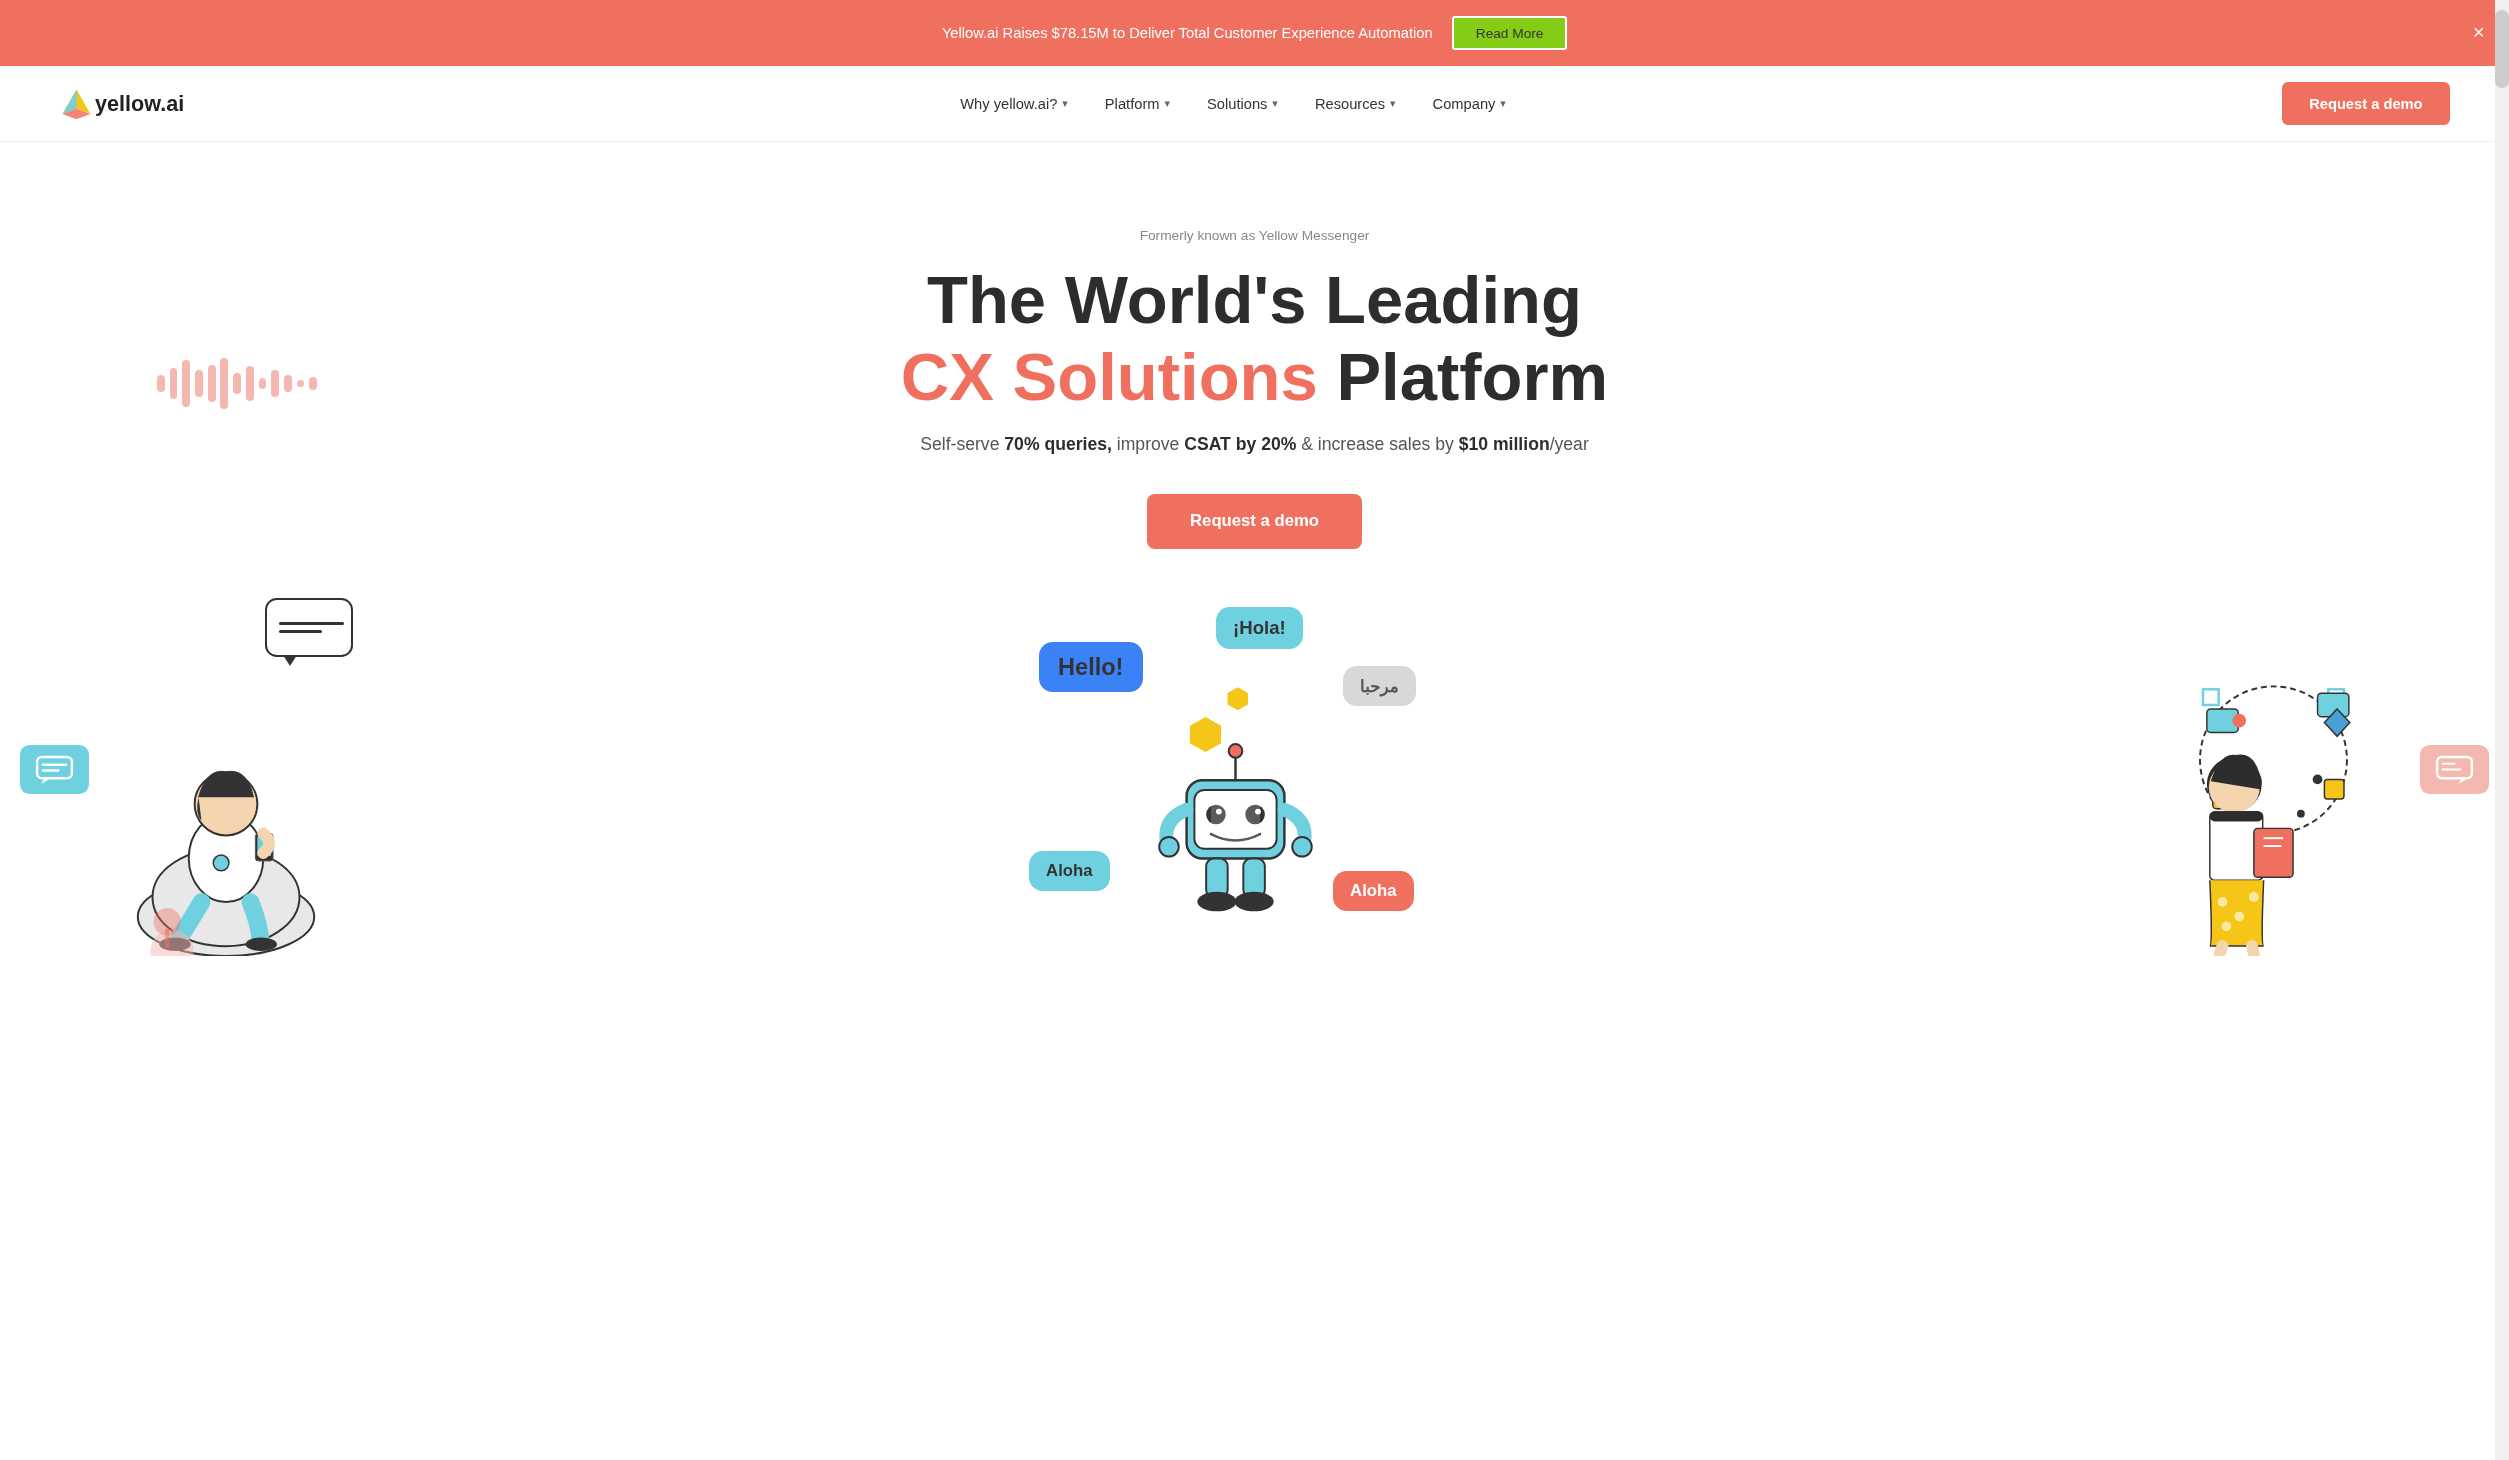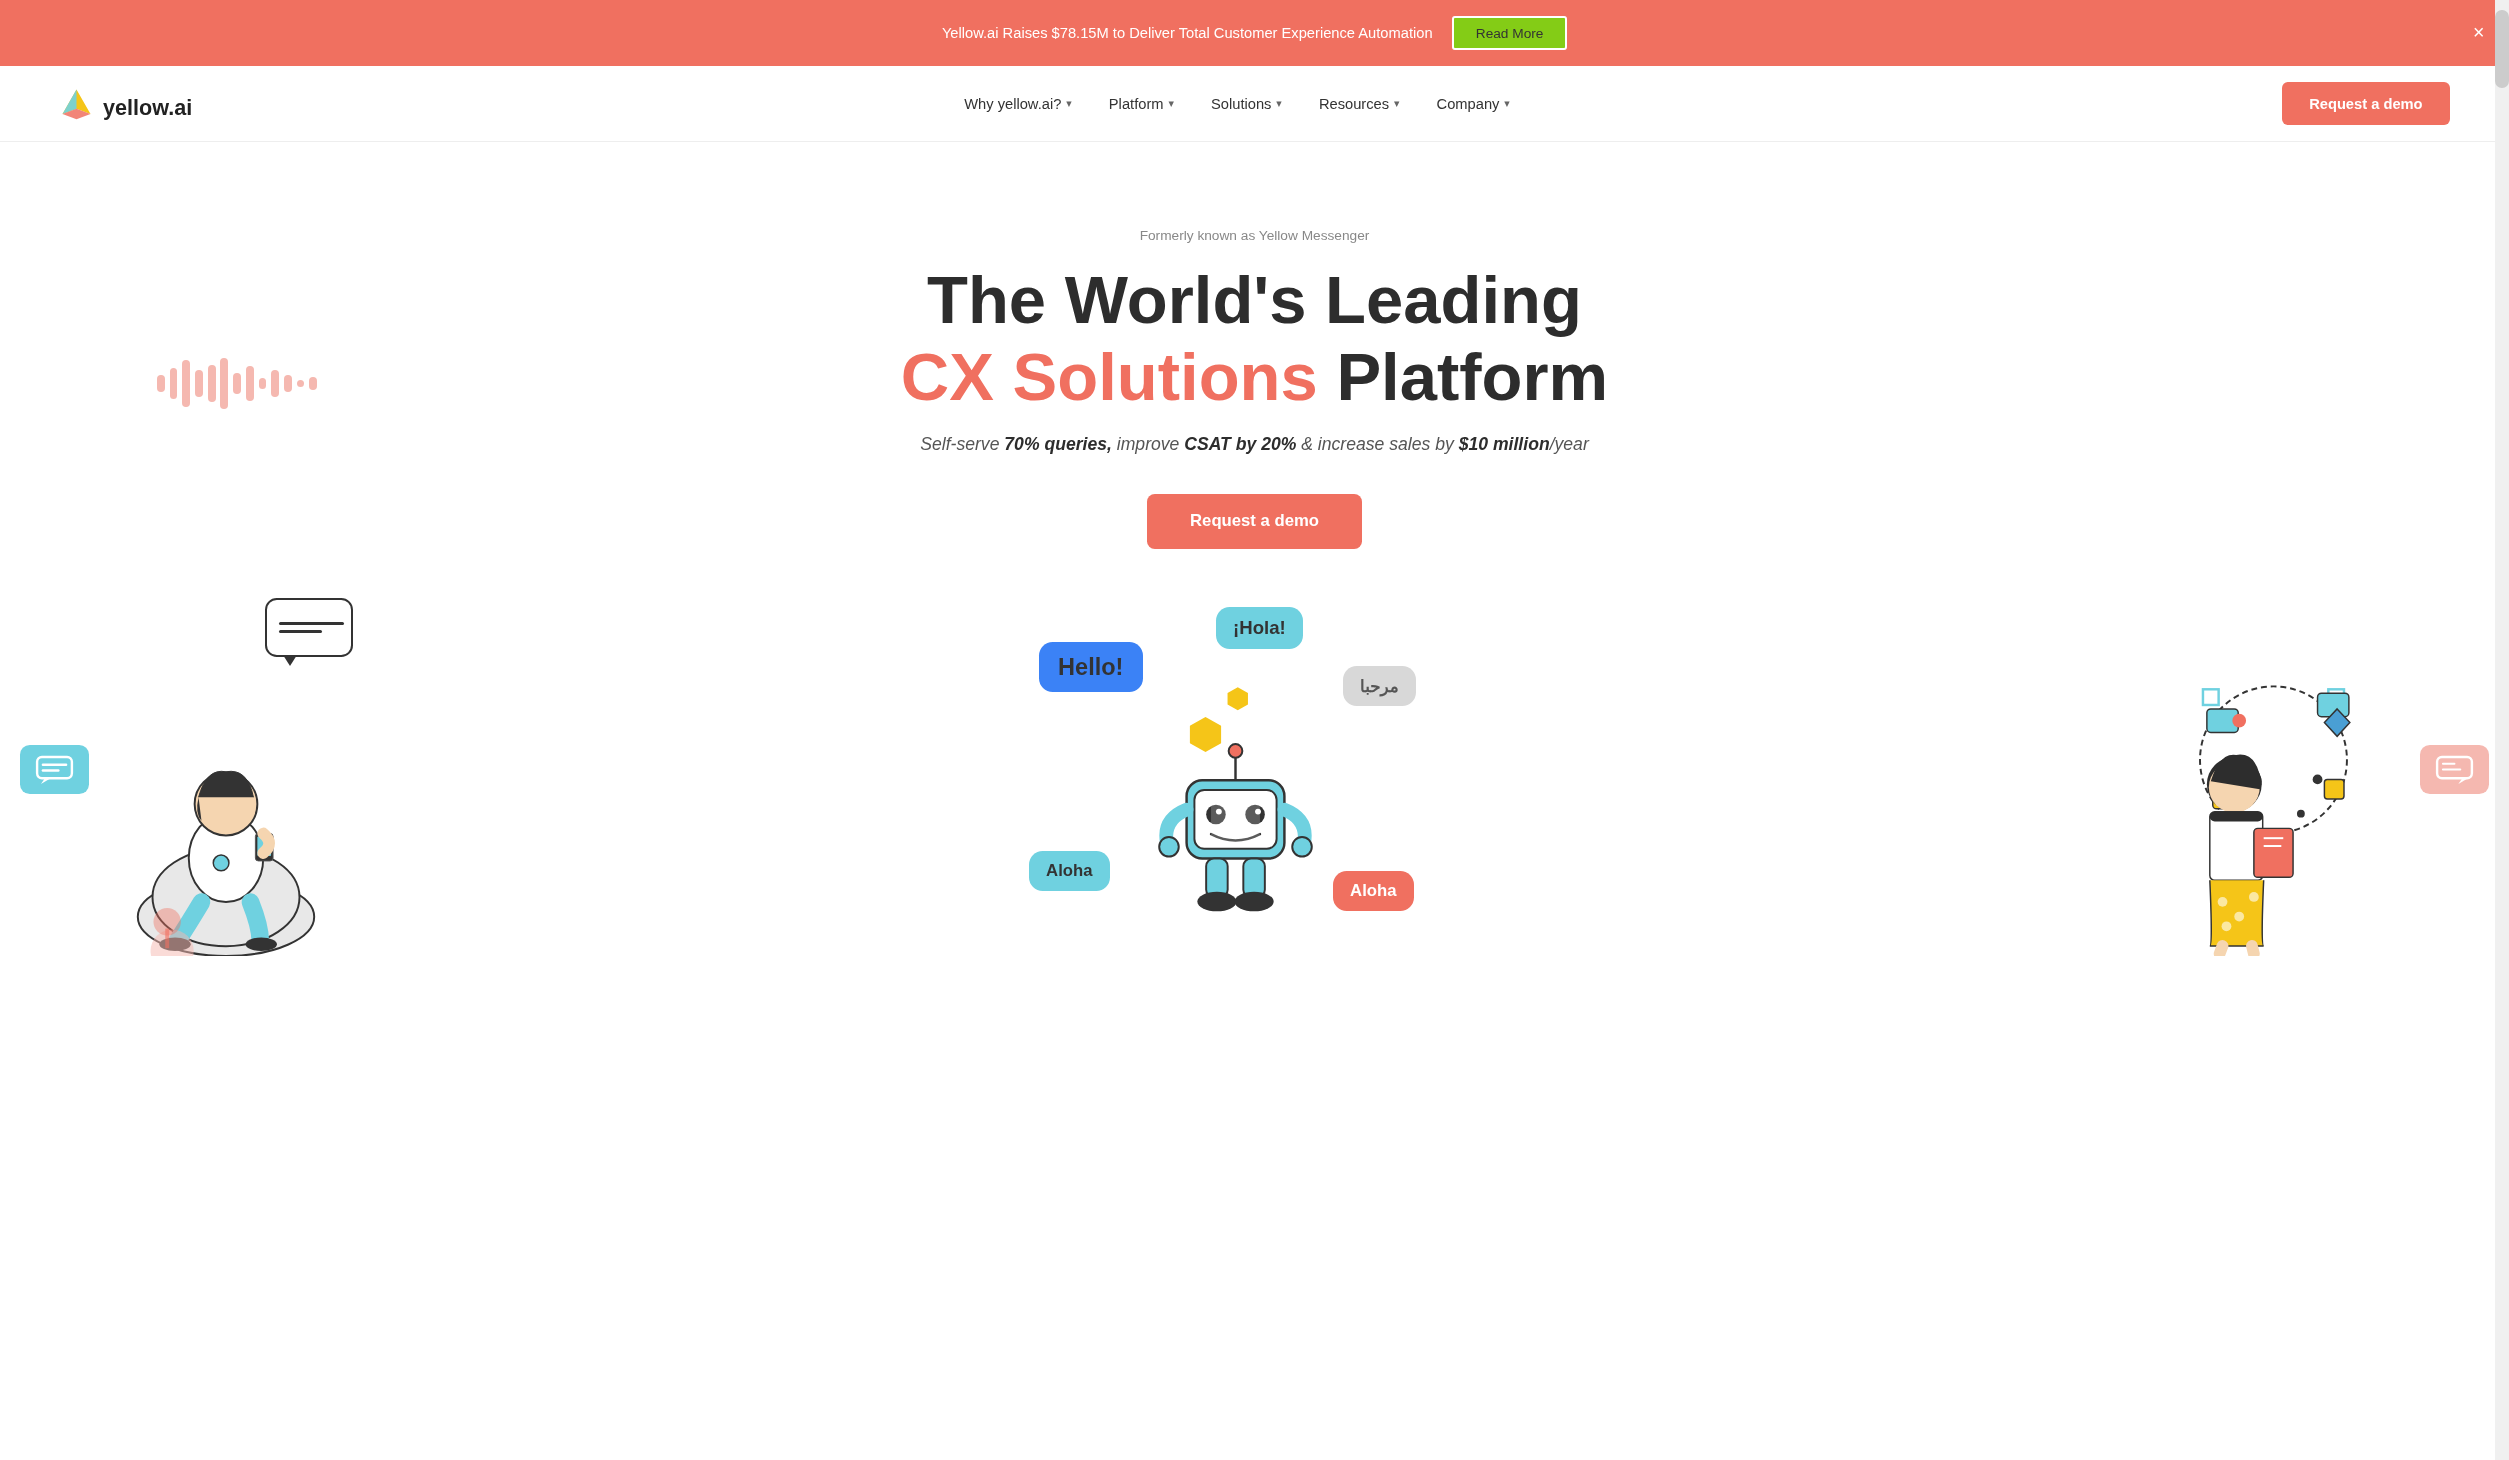--- a/index.html
+++ b/index.html
@@ -51,22 +51,22 @@
       display: flex;
       align-items: center;
       justify-content: space-between;
       padding: 0 59px;
       height: 76px;
       background: #fff;
       border-bottom: 1px solid #eee;
     }
     .logo-area {
       display: flex;
-      align-items: flex-end;
-      gap: 9px;
+      align-items: center;
+      gap: 1px;
       text-decoration: none;
     }
     .logo-icon {
       width: 35px;
       height: 35px;
     }
     .logo-text {
       font-size: 21.6px;
       font-weight: 700;
       color: #222;
@@ -131,21 +131,20 @@
     }
     .hero-title-line1 { display: block; }
     .hero-title-line2 { display: block; }
     .cx-automation { color: #f07060; }
     .platform-text { color: #2d2d2d; }
     .hero-subtitle {
       font-size: 17.6px;
       color: #555;
       margin-bottom: 35px;
       line-height: 1.6;
-      font-style: italic;
     }
     .hero-subtitle strong { color: #2d2d2d; font-weight: 700; }
     .hero-cta-btn {
       background: #f07060;
       color: #fff;
       border: none;
       padding: 17.6px 43px;
       font-size: 16.7px;
       font-weight: 600;
       cursor: pointer;

